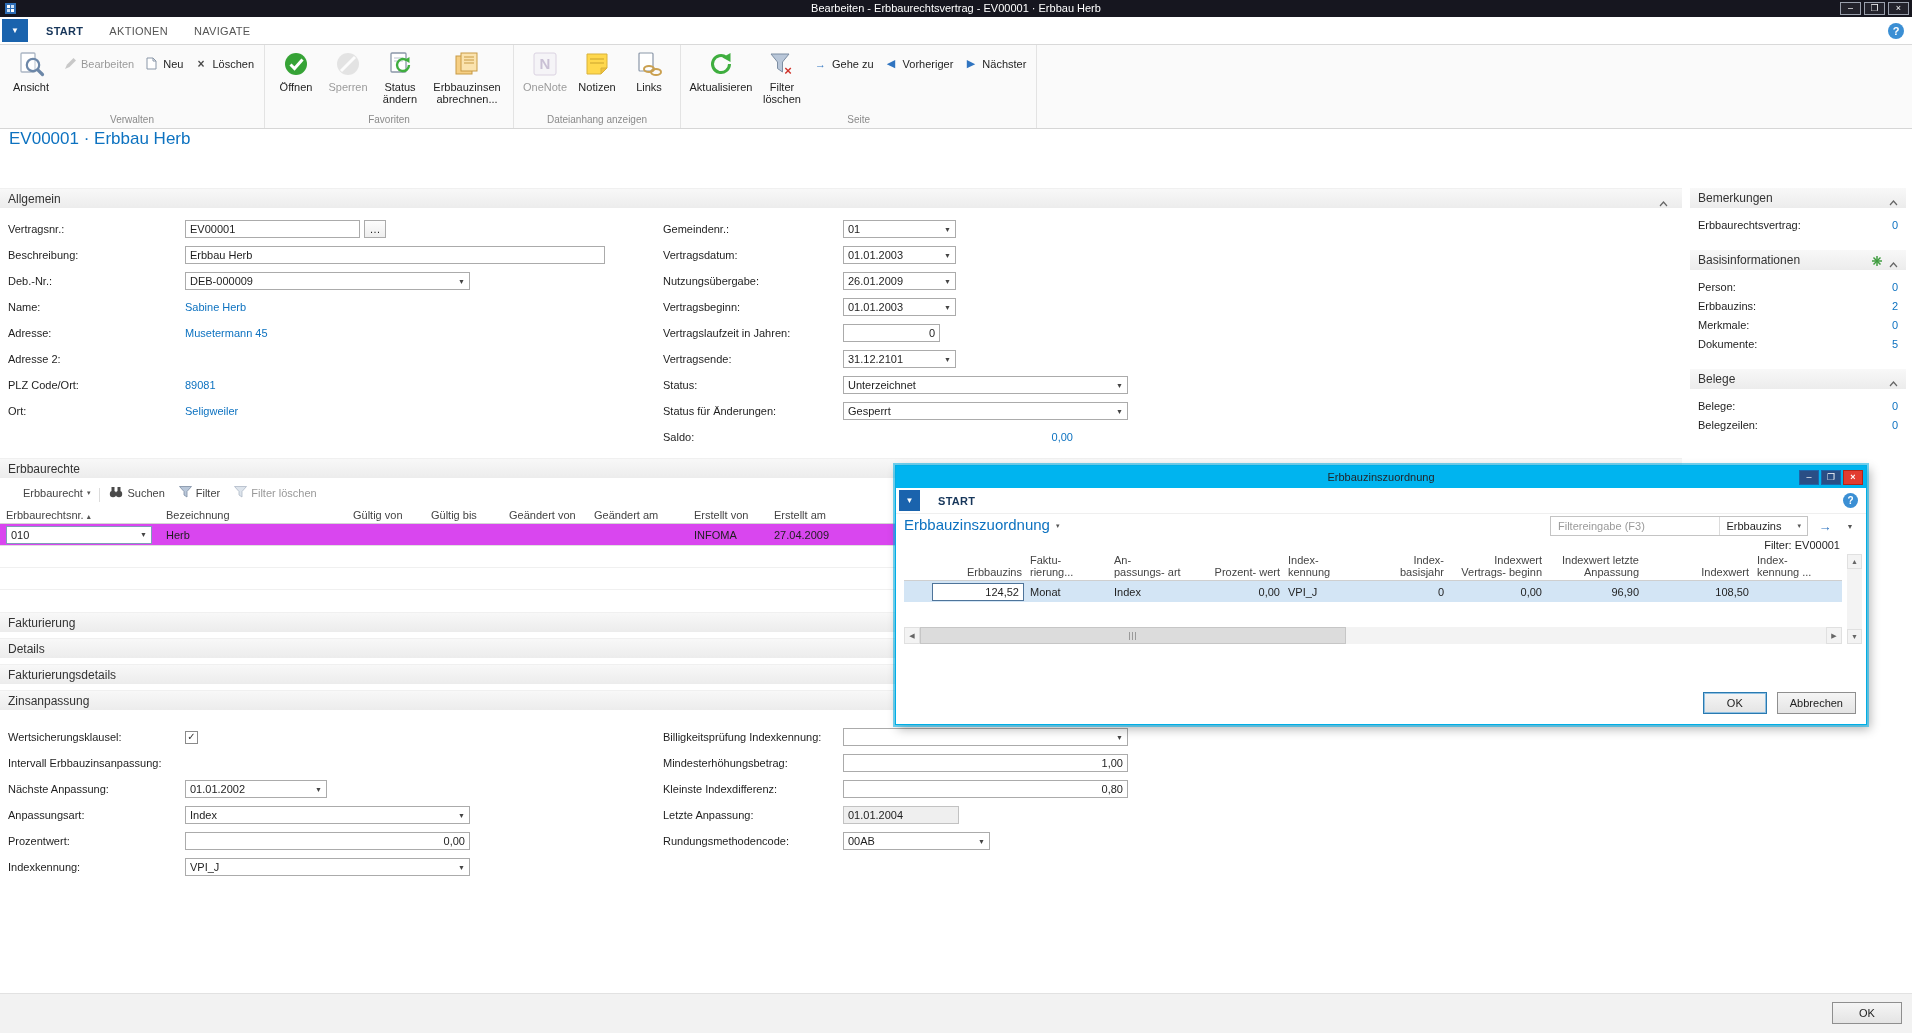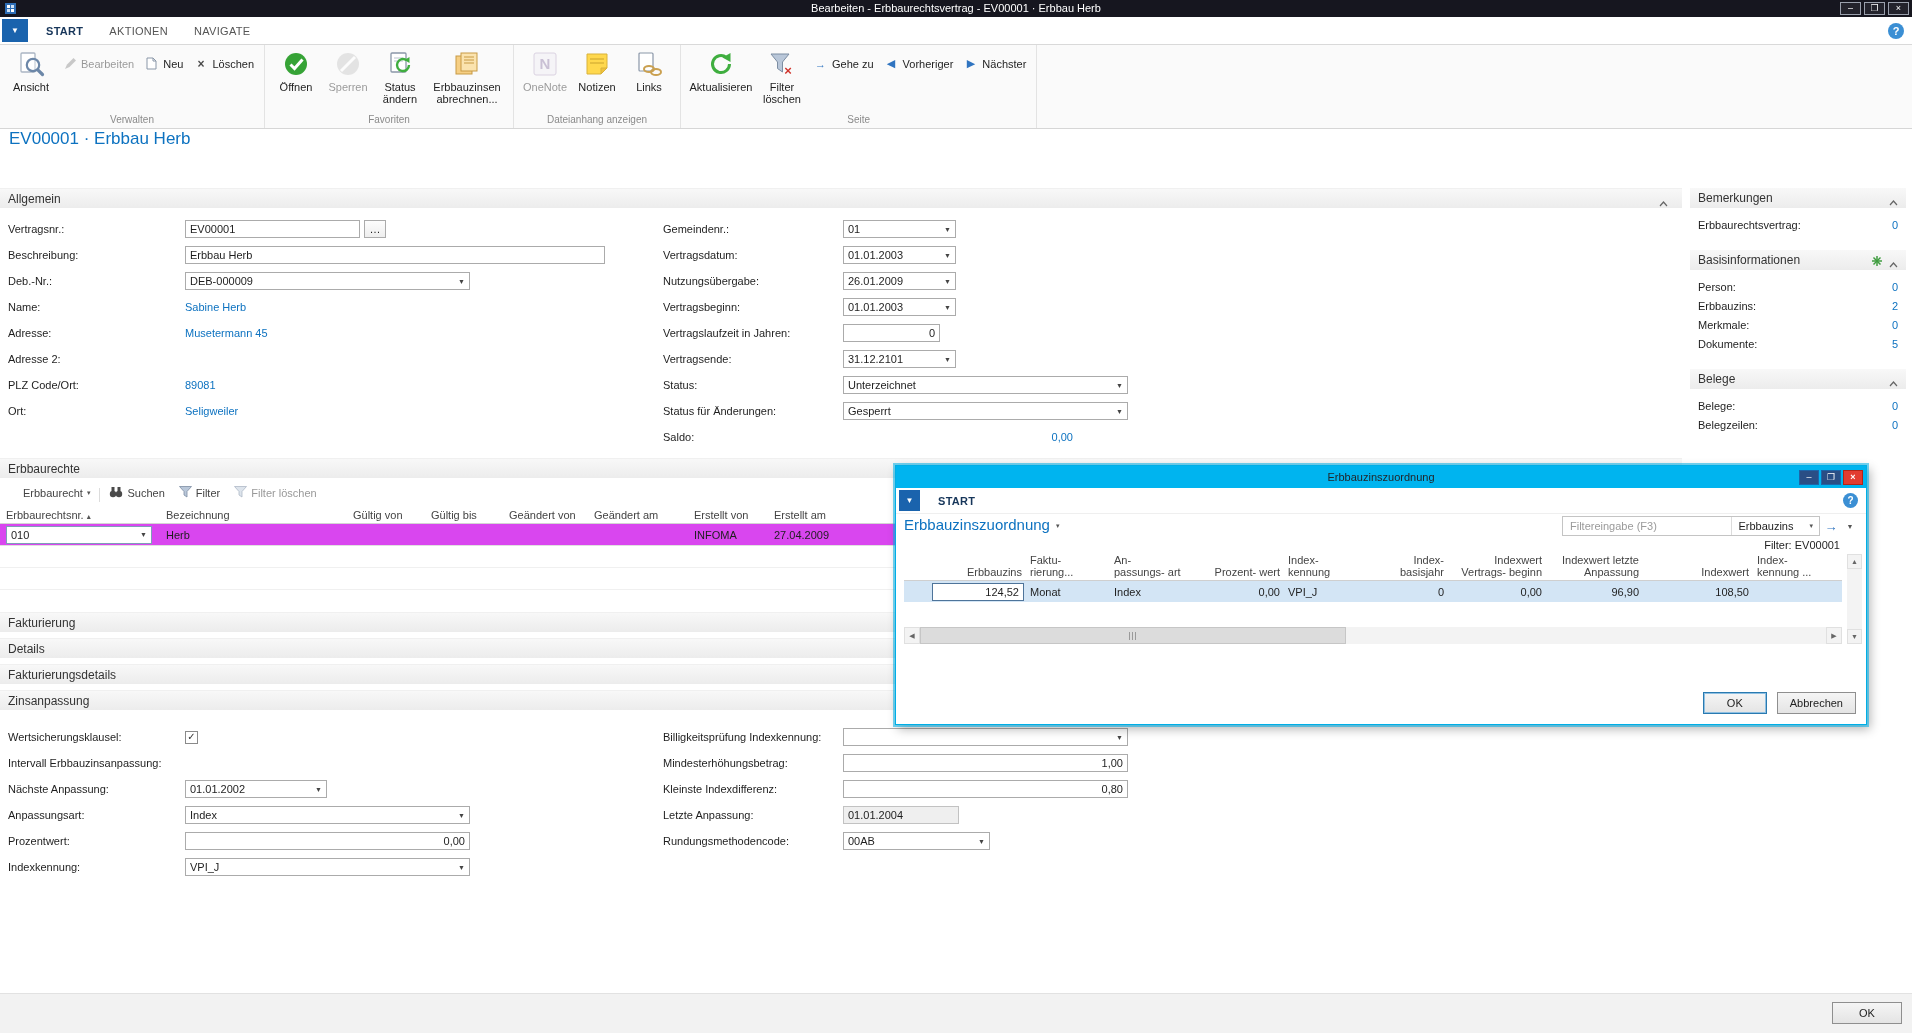--- a/index.html
+++ b/index.html
@@ -97,21 +97,21 @@
 .dlg-title{position:absolute;left:100px;right:100px;text-align:center;color:#20262b;font-size:11px}
 .dlg-winbtns{margin-left:auto;display:flex;gap:2px;padding-right:3px;z-index:2}
 .dwb{width:20px;height:15px;display:flex;align-items:center;justify-content:center;color:#fff;font-size:9px;border:1px solid #1c65a8}
 .dwb.mm{background:#2a4e85}
 .dwb.close{background:#e23c30;border-color:#b32417;font-weight:bold}
 .dlg-tabrow{height:26px;display:flex;align-items:center;border-bottom:1px solid #efefef}
 .appmenu.small{width:21px;height:21px;margin:2px 5px 2px 3px}
 .dlg-hdr{display:flex;align-items:flex-start;padding:2px 8px 0}
 .dlg-pagetitle{color:#0d72c0;font-size:15px;display:flex;align-items:center;gap:6px}
 .dlg-pagetitle .tinyarrow{margin-top:3px}
-.dlg-filterwrap{margin-left:auto;display:flex;align-items:center;gap:1px}
+.dlg-filterwrap{margin-left:auto;display:flex;align-items:center;gap:7px}
 .filterbox{display:flex;height:20px;border:1px solid #c4c4c4;width:258px;align-items:center}
 .fplaceholder{color:#9a9a9a;padding:0 7px;flex:1;white-space:nowrap;overflow:hidden}
 .fsep{width:1px;height:18px;background:#dcdcdc}
 .ffield{display:flex;align-items:center;padding:0 6px;gap:16px;white-space:nowrap}
 .fgo{width:20px;height:20px;display:flex;align-items:center;justify-content:center;color:#2f74c0;font-size:13px;font-weight:bold}
 .fchev{width:16px;height:20px;display:flex;align-items:center;justify-content:center;color:#555;font-size:7px}
 .dlg-filterinfo{text-align:right;padding:3px 26px 3px 0}
 .dlg-gridzone{display:flex;padding:0 4px 0 8px}
 .gridcol{flex:1}
 .dgh{display:flex;align-items:flex-end;border-bottom:1px solid #cfcfcf;color:#444;padding-bottom:2px}

